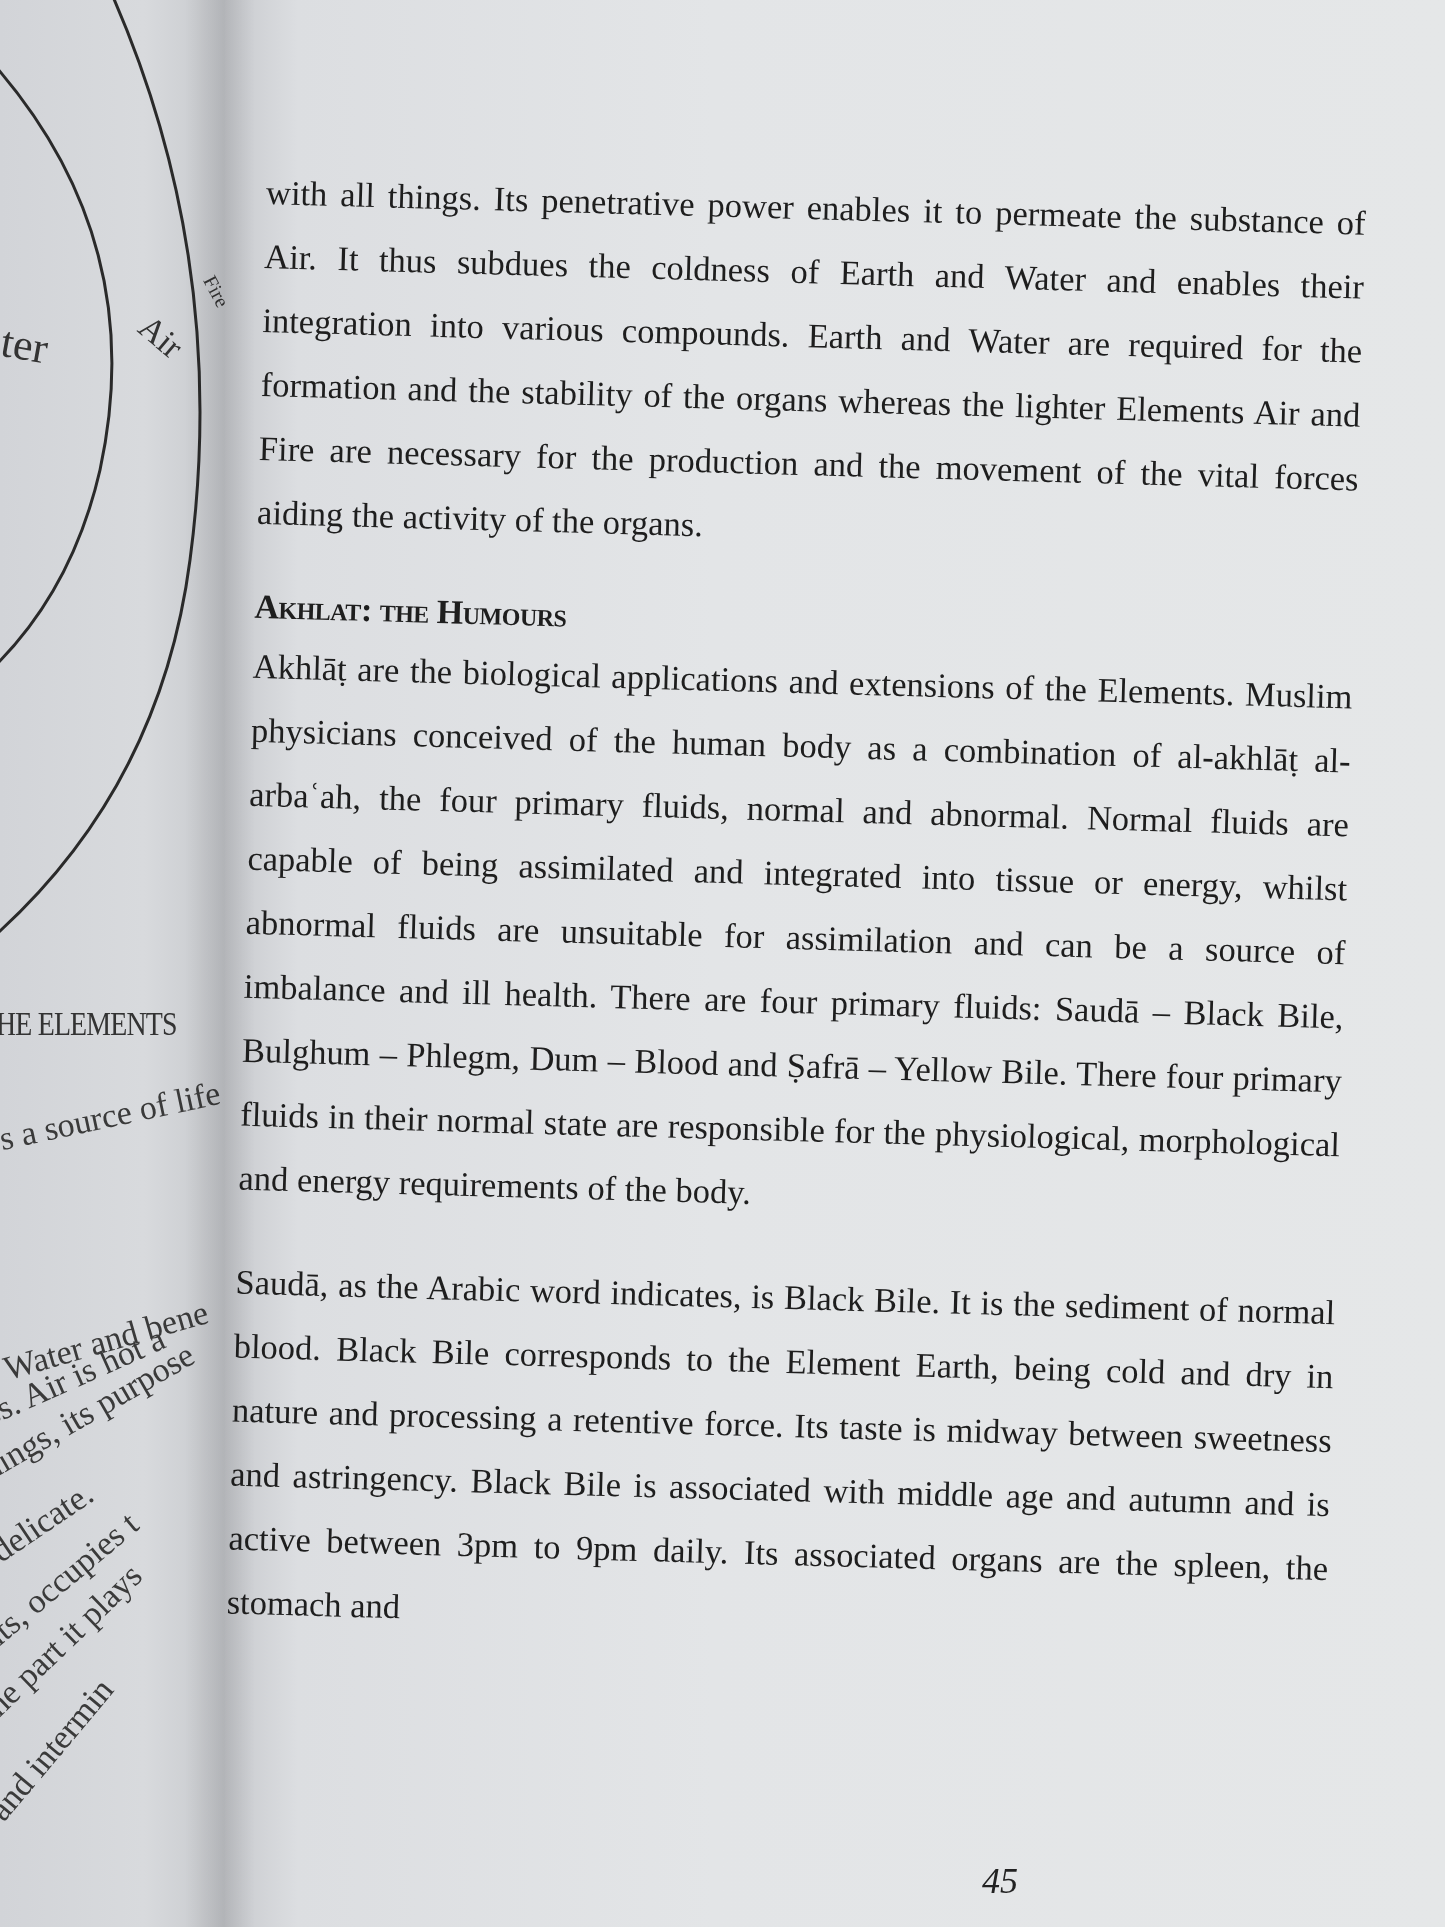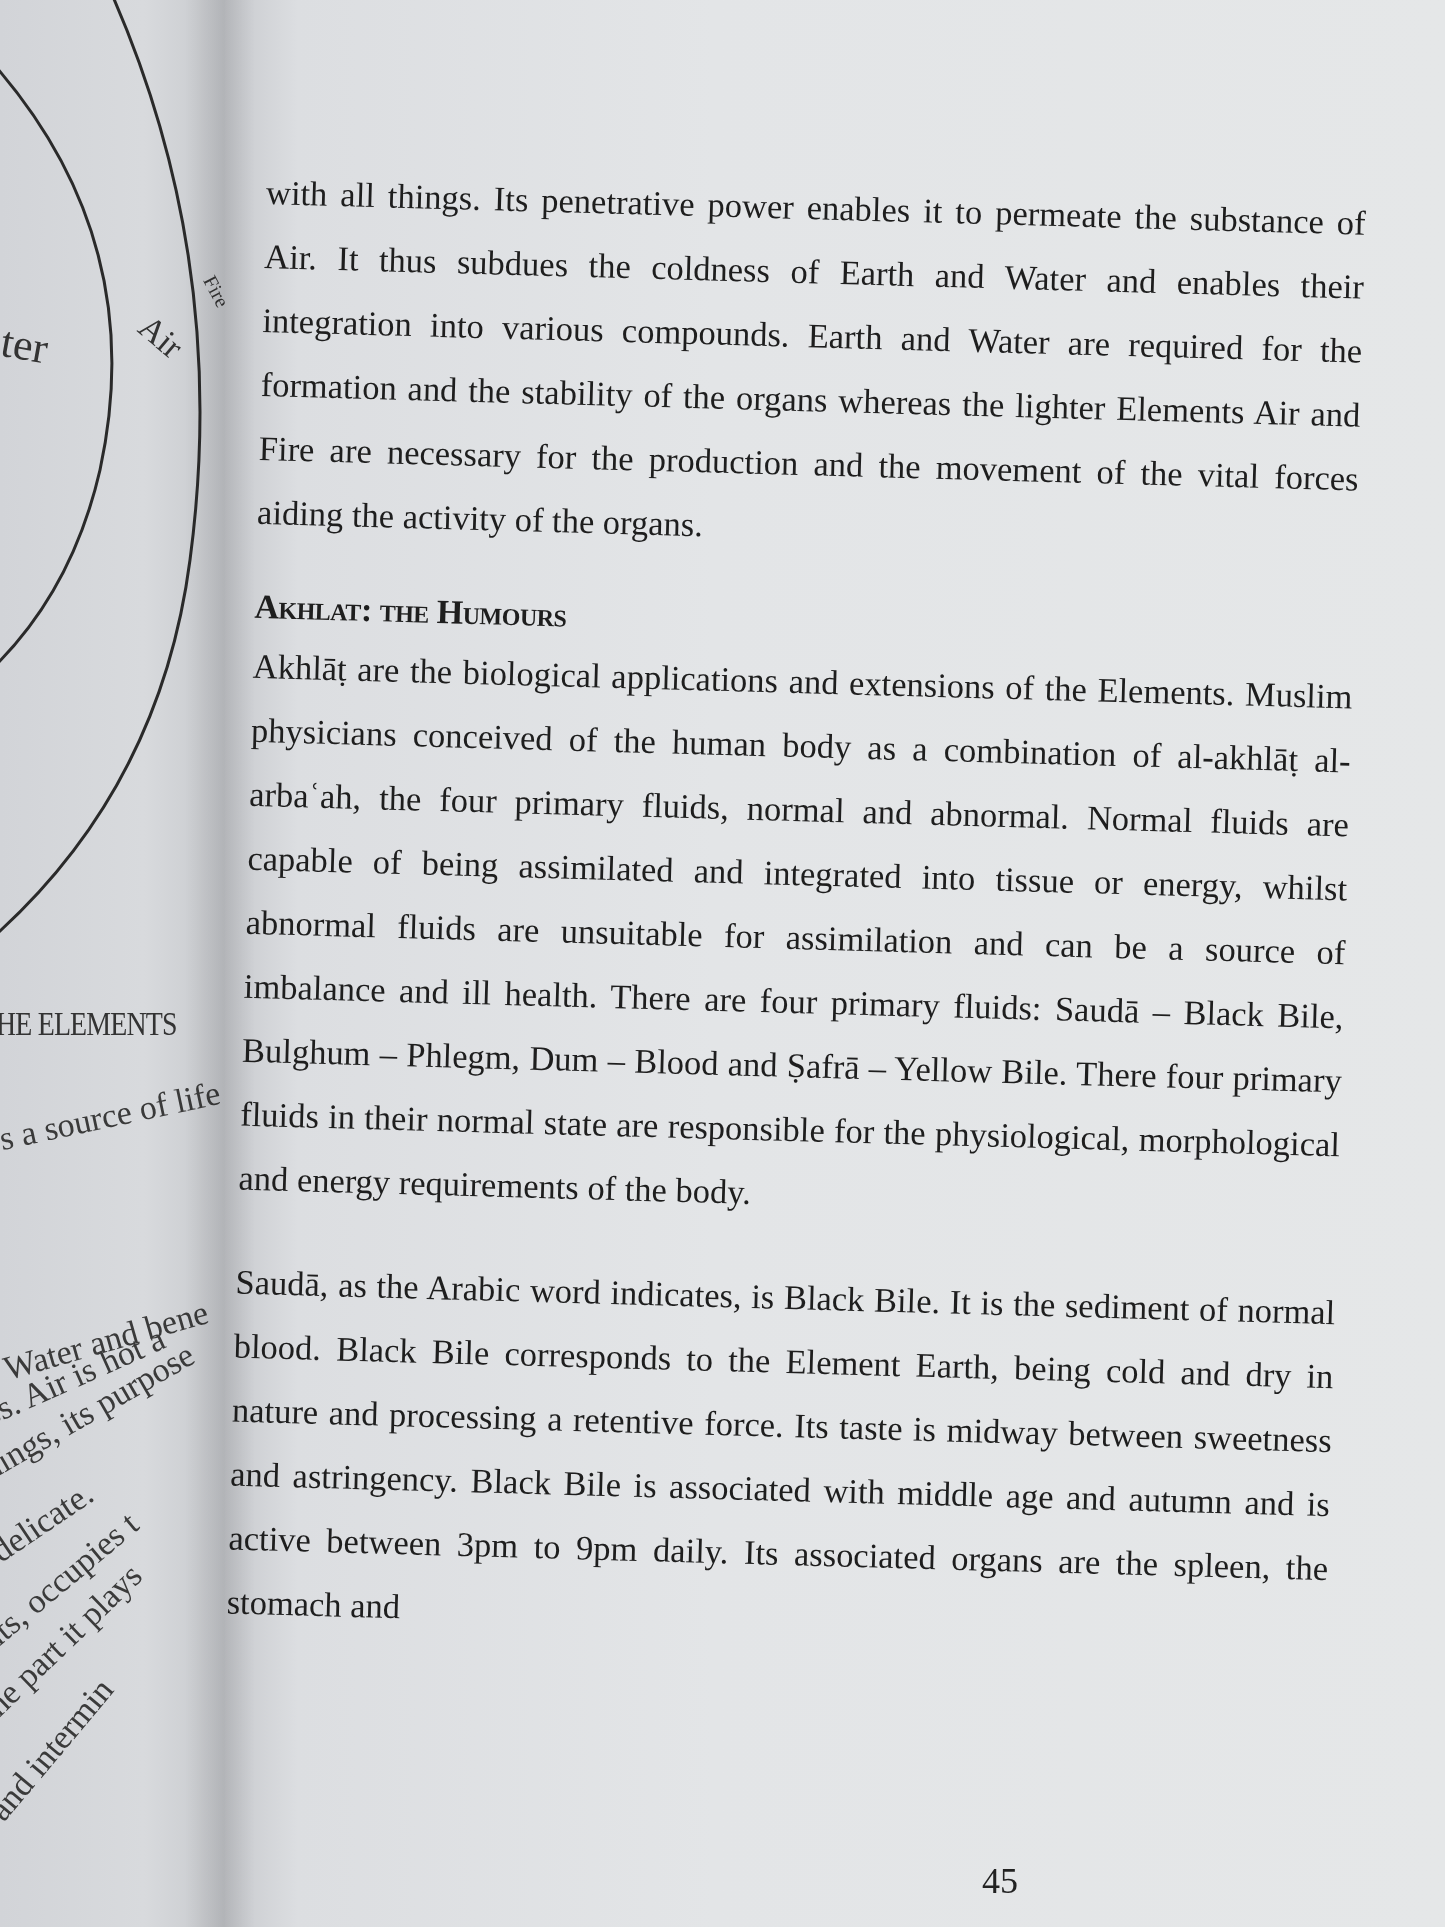--- a/index.html
+++ b/index.html
@@ -49,21 +49,21 @@
     font-size: 34.5px; line-height: 64px; text-align: justify; margin: 0;
     color: #1e1e1e;
   }
   .para.p2 { margin-top: 0; }
   .para.p3 { margin-top: 40px; }
   .section-heading {
     font-size: 34px; margin: 44px 0 8px 0; color: #1e1e1e;
     font-variant: small-caps; letter-spacing: -0.5px;
   }
   .page-number {
-    position: absolute; left: 757px; top: 1860px; font-size: 36px; color: #222;
+    position: absolute; left: 757px; top: 1860px; font-size: 36px; color: #222; font-style: italic;
   }
 </style>
 </head>
 <body>
 
 <div class="left-page">
   <svg width="240" height="1927">
     <path d="M -10 60 Q 150 240 100 470 Q 70 600 -20 680" fill="none" stroke="#2a2a2a" stroke-width="3"></path>
     <path d="M 110 -10 Q 230 260 190 560 Q 160 790 -10 940" fill="none" stroke="#2a2a2a" stroke-width="3"></path>
   </svg>

